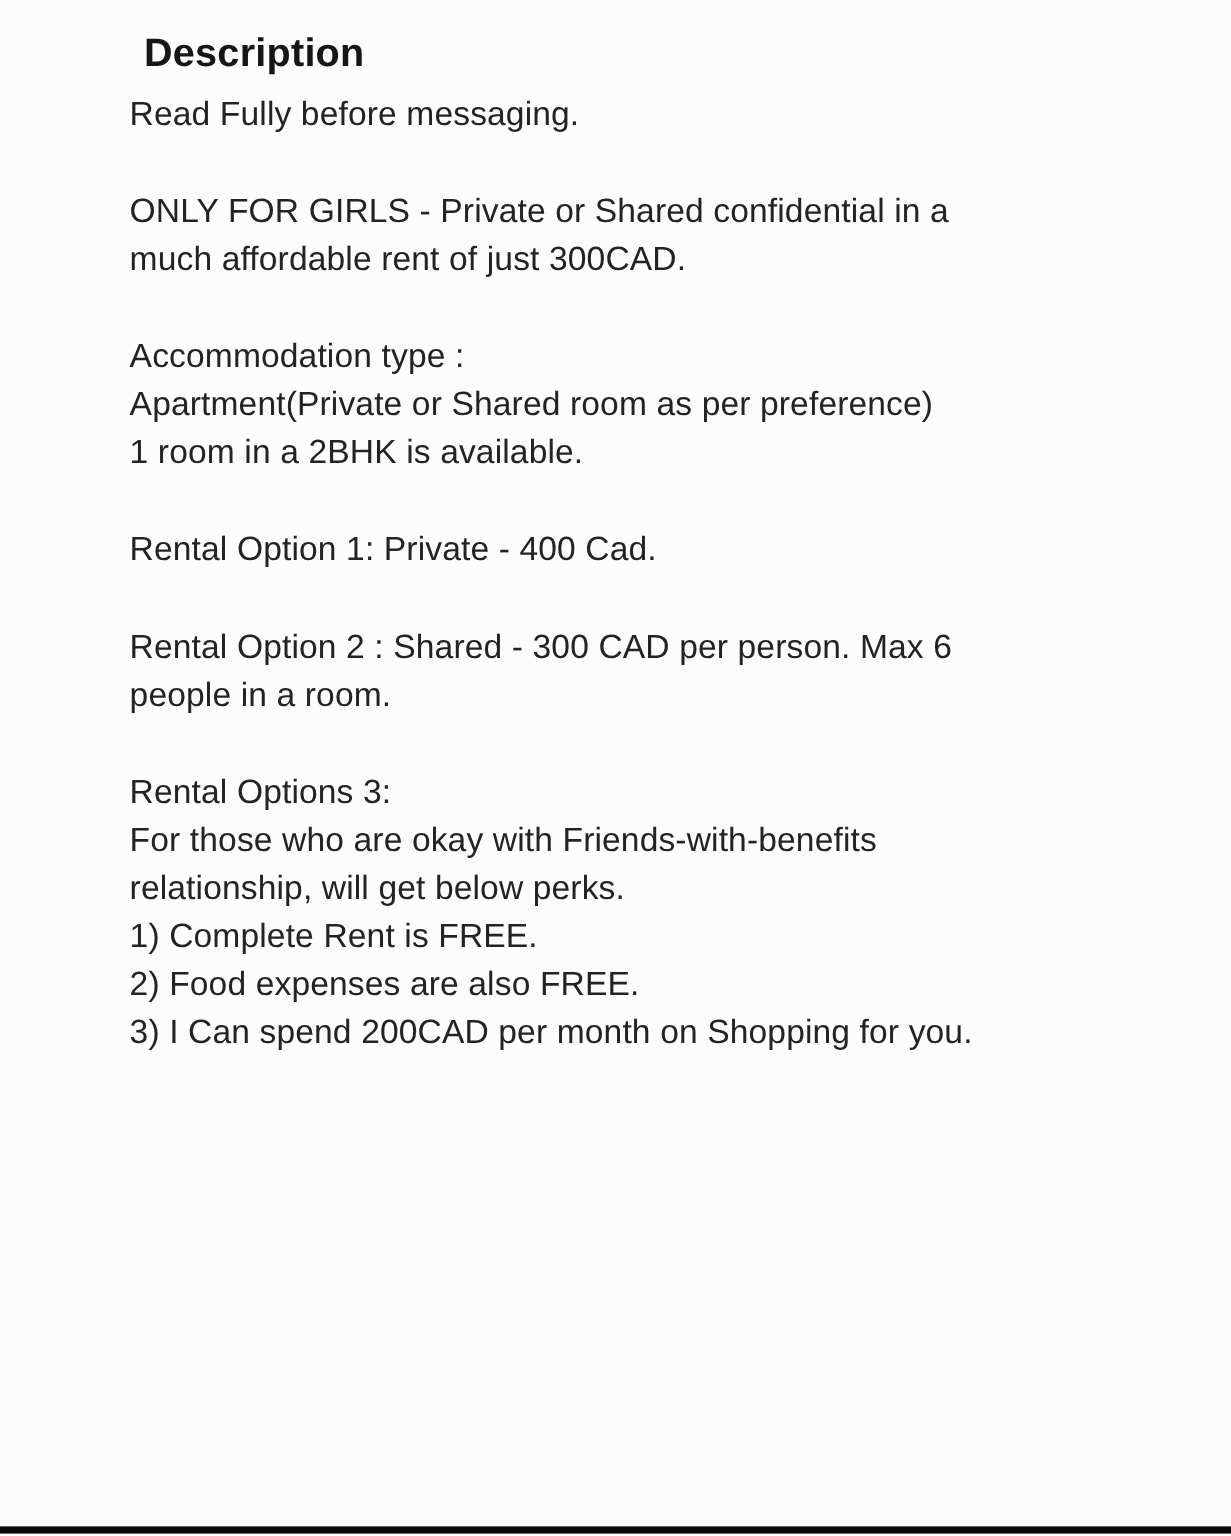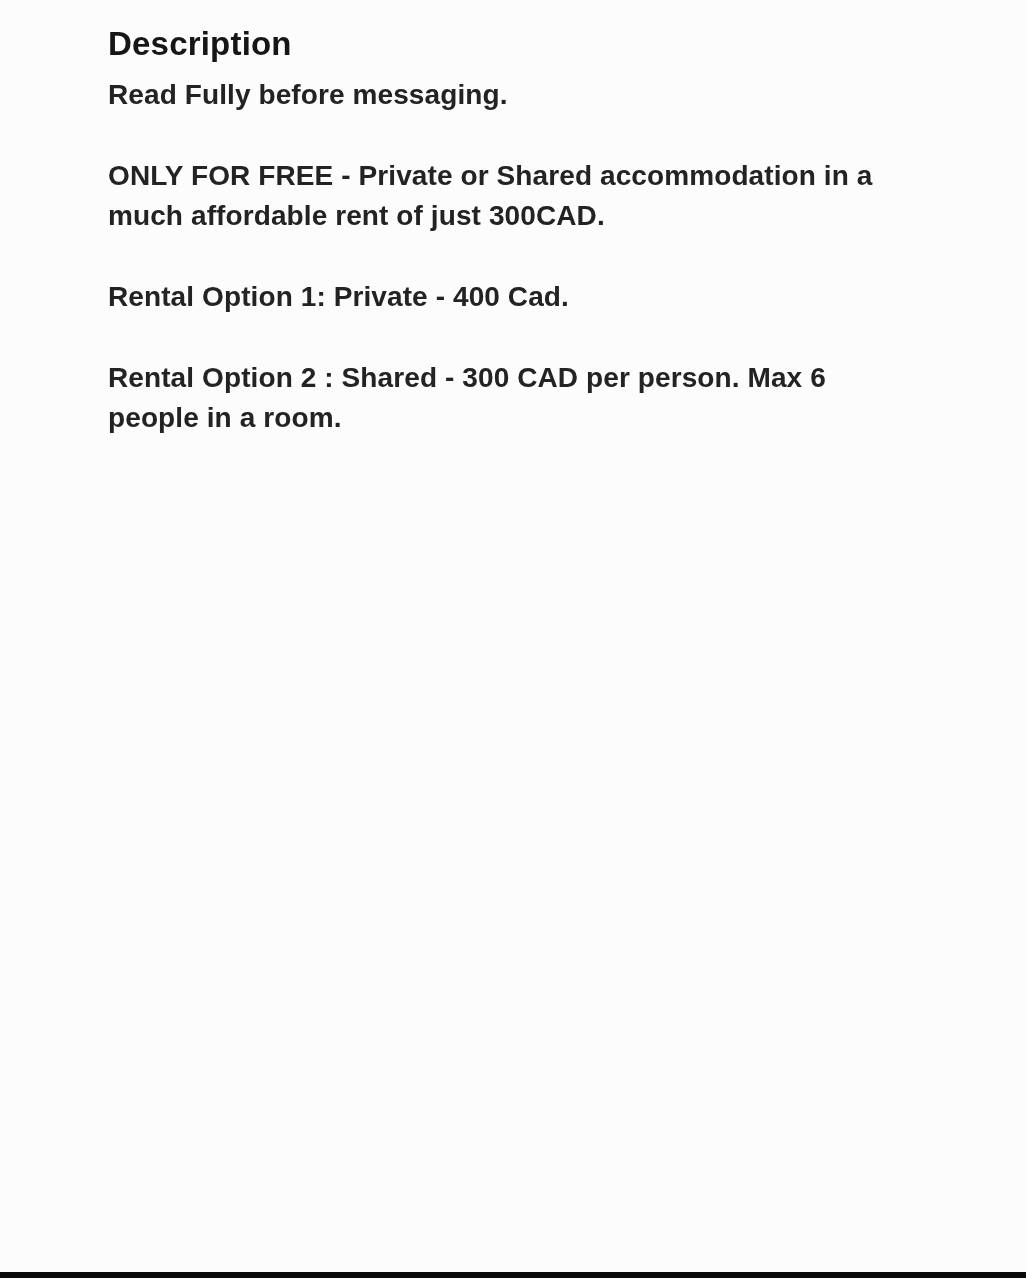--- a/index.html
+++ b/index.html
@@ -15,32 +15,32 @@
     background: #fcfcfc;
     font-family: "Liberation Sans", sans-serif;
   }
   .doc {
     position: absolute;
     top: 0;
     left: 108px;
     width: 892px;
   }
   .heading {
-    margin: 22px 0 0 0;
+    margin: 22px 0 0 12px;
     font-size: 33px;
     line-height: 44px;
     font-weight: 700;
     color: #161616;
     letter-spacing: 0.2px;
   }
   .para {
     margin: 41px 0 0 0;
     font-size: 28px;
     line-height: 40px;
-    font-weight: 700;
+    font-weight: 400;
     color: #232323;
     white-space: pre-line;
     letter-spacing: 0.1px;
   }
   .para.first {
     margin-top: 9px;
   }
   .bottom-bar {
     position: absolute;
     left: 0;
@@ -51,26 +51,35 @@
   }
 </style>
 </head>
 <body>
 
 <div class="doc">
   <h1 class="heading">Description</h1>
 
   <p class="para first">Read Fully before messaging.</p>
 
-  <p class="para">ONLY FOR FREE - Private or Shared accommodation in a
+  <p class="para">ONLY FOR GIRLS - Private or Shared confidential in a
 much affordable rent of just 300CAD.</p>
 
 
+  <p class="para">Accommodation type :
+Apartment(Private or Shared room as per preference)
+1 room in a 2BHK is available.</p>
 
   <p class="para">Rental Option 1: Private - 400 Cad.</p>
 
   <p class="para">Rental Option 2 : Shared - 300 CAD per person. Max 6
 people in a room.</p>
 
+  <p class="para">Rental Options 3:
+For those who are okay with Friends-with-benefits
+relationship, will get below perks.
+1) Complete Rent is FREE.
+2) Food expenses are also FREE.
+3) I Can spend 200CAD per month on Shopping for you.</p>
 
 </div>
 
 <div class="bottom-bar"></div>
 
 </body></html>

